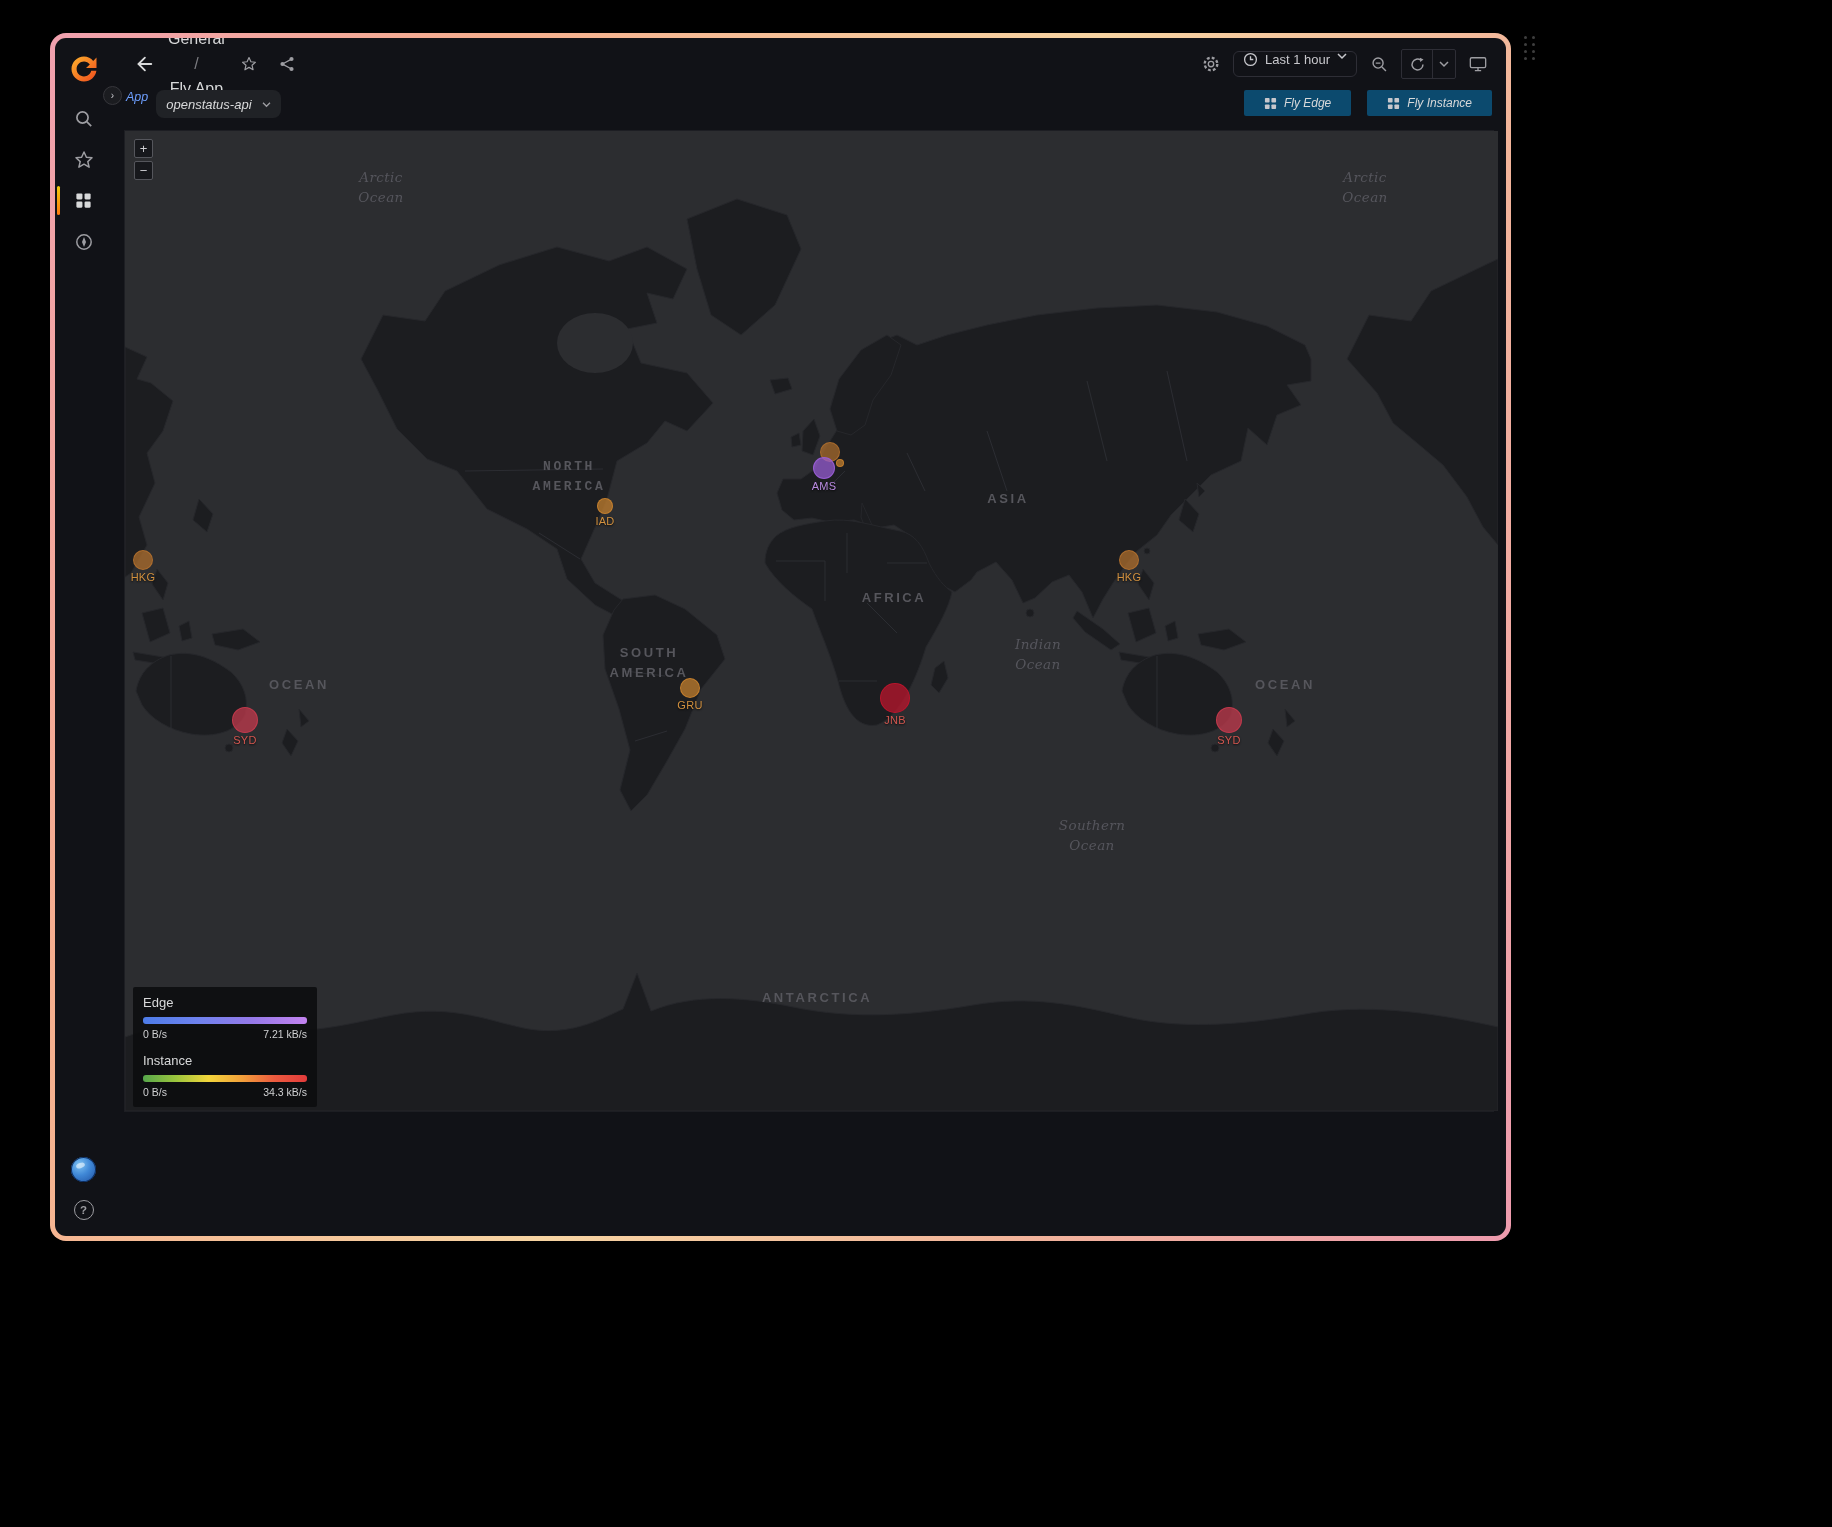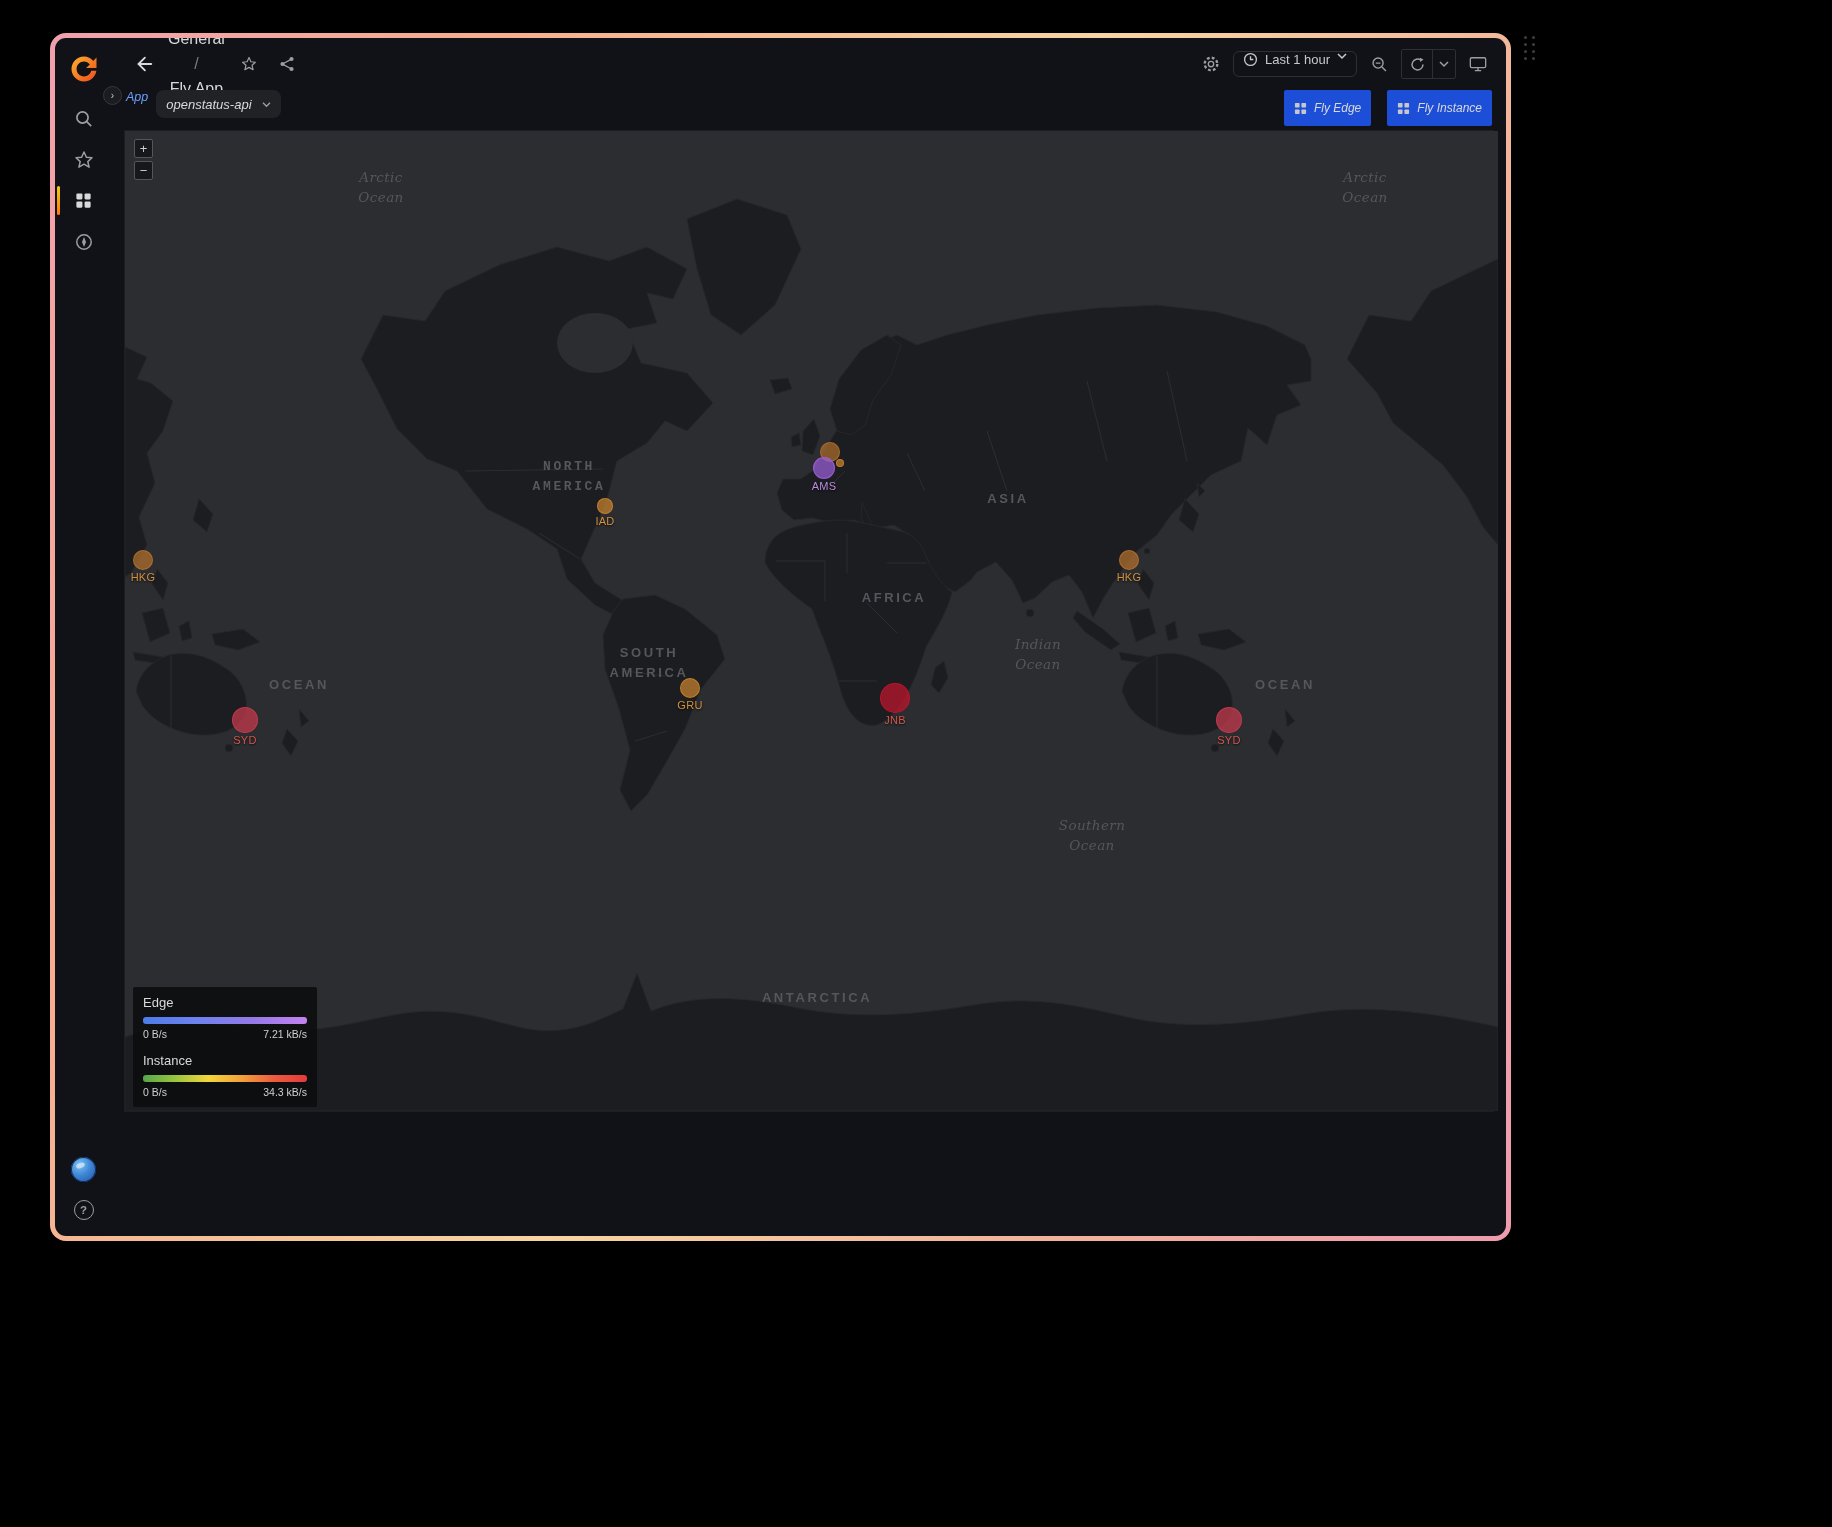--- a/index.html
+++ b/index.html
@@ -44,21 +44,21 @@
   .topbar-right { margin-left:auto; display:flex; align-items:center; gap:8px; }
   .time-picker { height:26px; display:flex; align-items:flex-start; gap:7px; padding:0 9px; border:1px solid #2e2e36; border-radius:6px; color:#c7c7cc; font-size:13px; cursor:pointer; }
   .refresh-group { height:30px; display:flex; align-items:center; border:1px solid #2e2e36; border-radius:2px; }
   .refresh-group .icon-btn { width:30px; height:28px; }
   .refresh-group .divider { width:1px; height:28px; background:#2e2e36; }
 
   .subbar { height:36px; display:flex; align-items:flex-start; padding:0 14px; gap:8px;font-style:italic; }
   .var-label { color:#6e9fff; font-size:12.5px; }
   .var-select { height:28px; background:#202226; border-radius:8px; display:flex; align-items:center; gap:10px; padding:0 10px; color:#d8d9da; font-size:13px; cursor:pointer; }
   .subbar-right { margin-left:auto; display:flex; align-items:center; gap:16px; }
-  .dash-link { height:36px; background:#1d4ed8; border-radius:2px; display:flex; align-items:center; gap:7px; padding:0 10px; color:#d8d9da; font-size:12px; font-weight:500; cursor:pointer; }
+  .dash-link { height:26px; background:#0c4a6e; border-radius:2px; display:flex; align-items:center; gap:7px; padding:0 20px; color:#d8d9da; font-size:12px; font-weight:500; cursor:pointer; }
 
   
   .panel { margin:4px 12px 0; border:1px solid #1d1e23; background:#111217; display:flex; flex-direction:column; }
   .panel-header { height:28px; display:flex; align-items:center; justify-content:center; gap:5px; color:#d8d9da; font-size:13px; font-weight:500; cursor:pointer; }
   .panel-header .caret { color:#8e8e92; }
 
   .map { position:relative; width:1373px; height:980px; background:#2c2d30; overflow:hidden; }
   .map svg.world { position:absolute; inset:0; }
 
   .zoom-ctl { position:absolute; left:9px; top:8px; display:flex; flex-direction:column; gap:3px; z-index:20; }

